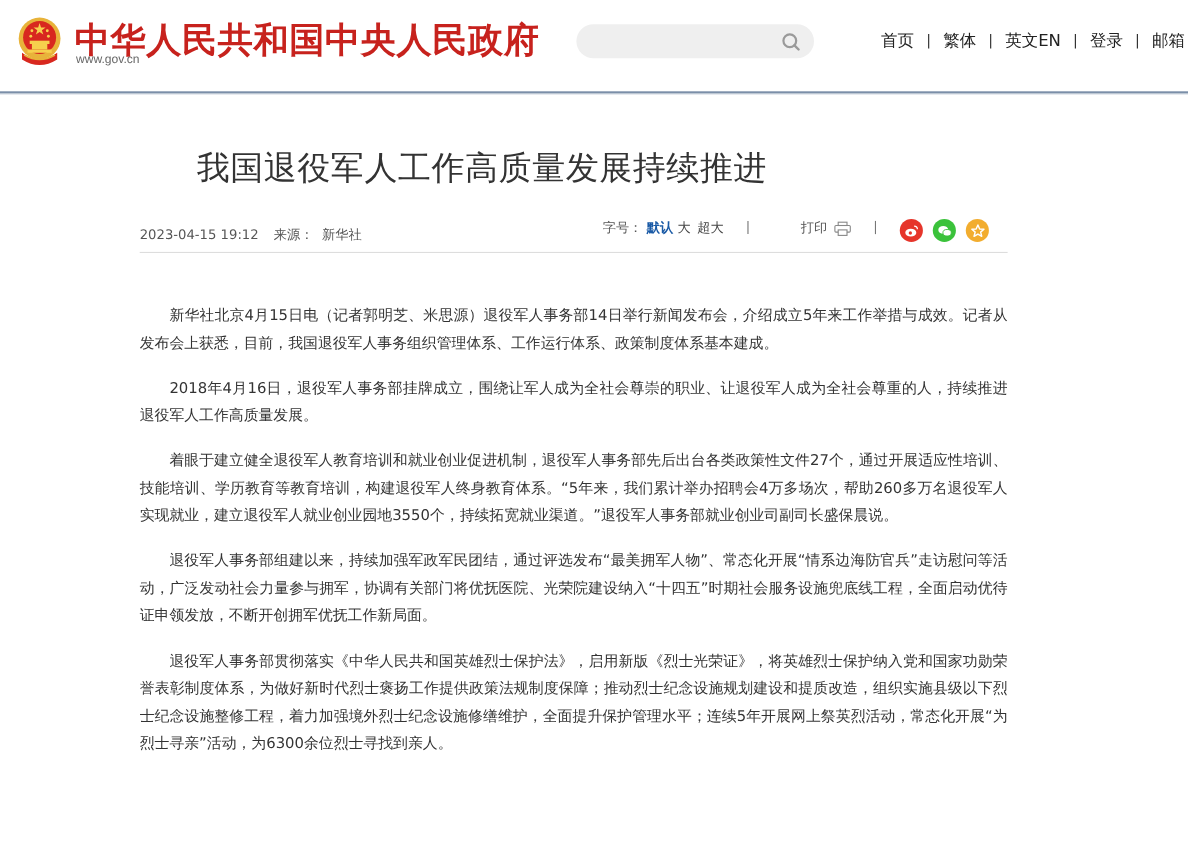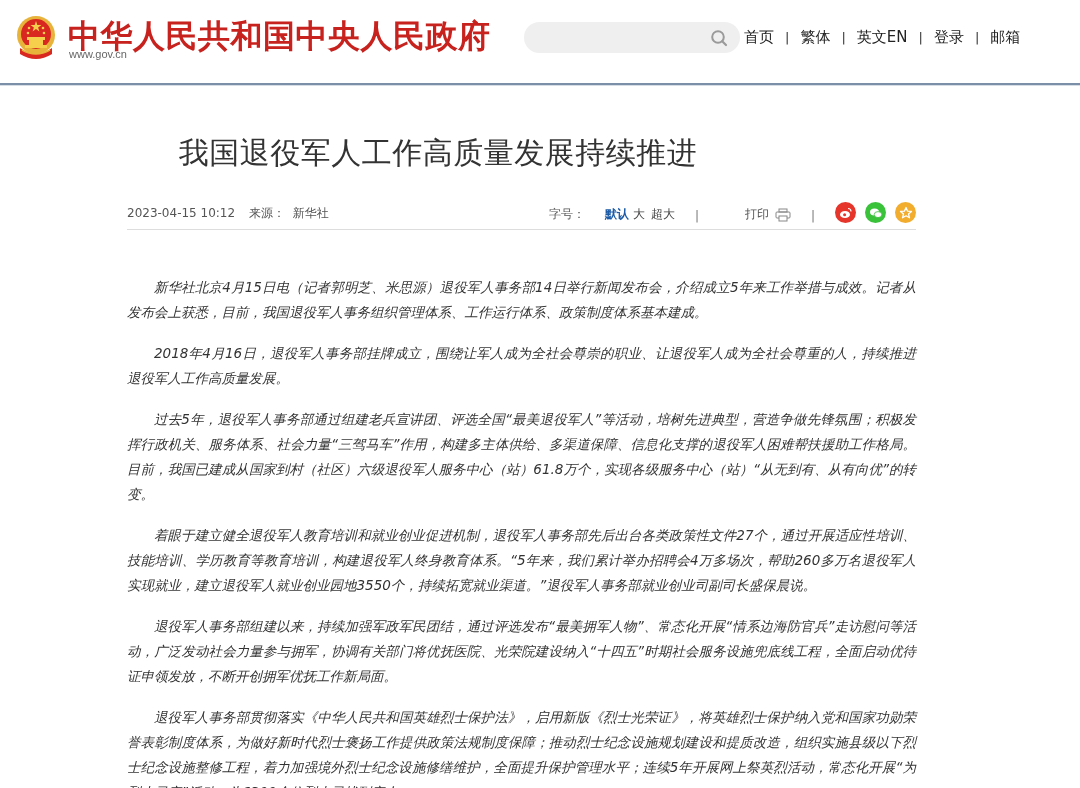--- a/index.html
+++ b/index.html
@@ -21,47 +21,47 @@
   .site-url { position: absolute; left: 69px; top: 48px; font-size: 11px; color: #666; font-family: "Liberation Sans", sans-serif; text-align: right; }
   .search {
     position: absolute; left: 524px; top: 22px; width: 216px; height: 31px;
     background: #efefef; border-radius: 16px;
   }
   .search input {
     position: absolute; left: 14px; top: 0; width: 160px; height: 31px; border: none; outline: none;
     background: transparent; font-size: 13px; color: #333;
   }
   .search .icon { position: absolute; right: 12px; top: 7px; width: 18px; height: 18px; cursor: pointer; }
-  .topnav { position: absolute; left: 744px; top: 28px; font-size: 15px; color: #222; white-space: nowrap; display: flex; align-items: center; text-align: right; }
+  .topnav { position: absolute; left: 801px; top: 28px; font-size: 15px; color: #222; white-space: nowrap; display: flex; align-items: center; text-align: right; }
   .topnav a { color: #222; text-decoration: none; }
   .topnav .sep { color: #333; margin: 0 11px; font-size: 13px; }
 
   .title {
     position: absolute; left: 0; top: 133px; width: 876px; text-align: center;
     font-size: 30px; color: #333; letter-spacing: 0.5px;
   }
   .meta-bar {
     position: absolute; left: 127px; top: 197px; width: 789px; height: 32px;
     border-bottom: 1px solid #dddddd;
   }
   .meta-left { position: absolute; left: 0; top: 8px; font-size: 12px; color: #555; white-space: nowrap; }
   .meta-left span { margin-right: 10px; }
-  .meta-right { position: absolute; right: 0; top: 2px; height: 24px; display: flex; align-items: flex-end; font-size: 12px; color: #555; white-space: nowrap; }
-  .meta-right .fs-active { color: #1a5aa6; font-weight: bold; margin-left: 20px; cursor: pointer; }
+  .meta-right { position: absolute; right: 17px; top: 2px; height: 24px; display: flex; align-items: flex-start; font-size: 12px; color: #555; white-space: nowrap; }
+  .meta-right .fs-active { color: #1a5aa6; font-weight: bold; margin-left: 4px; cursor: pointer; }
   .meta-right .fs { margin-left: 6px; cursor: pointer; color: #444; }
   .meta-right .vsep { color: #777; margin: 0 20px; }
   .print-icon { width: 16px; height: 14px; margin-left: 6px; display: inline-block; vertical-align: middle; }
   .share { width: 21px; height: 21px; border-radius: 50%; display: inline-flex; align-items: center; justify-content: center; margin-left: 9px; cursor: pointer; }
   .share svg { width: 14px; height: 14px; }
 
   .article {
     position: absolute; left: 127px; top: 275px; width: 789px;
     font-size: 13.5px; line-height: 25px; color: #333;
   }
-  .article p { margin: 0 0 16px 0; text-indent: 2em; text-align: justify; font-style: italic; }
+  .article p { margin: 0 0 16px 0; text-indent: 2em; text-align: justify; }
 </style>
 </head>
 <body>
 
 <div class="header">
   <svg class="logo" viewBox="0 0 44 48">
     <circle cx="22" cy="21" r="19" fill="#e8b33a"></circle>
     <circle cx="22" cy="20" r="15" fill="#d8281f"></circle>
     <polygon points="22,7 23.3,11 27.5,11 24.1,13.4 25.4,17.4 22,15 18.6,17.4 19.9,13.4 16.5,11 20.7,11" fill="#f6d04d"></polygon>
     <circle cx="15" cy="14" r="1.3" fill="#f6d04d"></circle>
@@ -95,21 +95,21 @@
     <a href="#">登录</a>
     <span class="sep">|</span>
     <a href="#">邮箱</a>
   </div>
 </div>
 
 <h1 class="title" style="margin:0;font-weight:normal;">我国退役军人工作高质量发展持续推进</h1>
 
 <div class="meta-bar">
   <div class="meta-left">
-    <span>2023-04-15 10:12</span>
+    <span>2023-04-15 19:12</span>
     <span style="margin-right:4px">来源：</span>
     <span>新华社</span>
   </div>
   <div class="meta-right">
     <span>字号：</span>
     <span class="fs-active">默认</span>
     <span class="fs" style="margin-left:4px">大</span>
     <span class="fs">超大</span>
     <span class="vsep">|</span>
     <span style="cursor:pointer;display:inline-flex;align-items:center;margin-left:26px;">
@@ -138,17 +138,16 @@
       <svg viewBox="0 0 14 14">
         <polygon points="7,1.5 8.6,5.2 12.5,5.4 9.5,8 10.5,11.8 7,9.8 3.5,11.8 4.5,8 1.5,5.4 5.4,5.2" fill="none" stroke="#fff" stroke-width="1.3" stroke-linejoin="round"></polygon>
       </svg>
     </span>
   </div>
 </div>
 
 <div class="article">
   <p>新华社北京4月15日电（记者郭明芝、米思源）退役军人事务部14日举行新闻发布会，介绍成立5年来工作举措与成效。记者从发布会上获悉，目前，我国退役军人事务组织管理体系、工作运行体系、政策制度体系基本建成。</p>
   <p>2018年4月16日，退役军人事务部挂牌成立，围绕让军人成为全社会尊崇的职业、让退役军人成为全社会尊重的人，持续推进退役军人工作高质量发展。</p>
-  <p>过去5年，退役军人事务部通过组建老兵宣讲团、评选全国“最美退役军人”等活动，培树先进典型，营造争做先锋氛围；积极发挥行政机关、服务体系、社会力量“三驾马车”作用，构建多主体供给、多渠道保障、信息化支撑的退役军人困难帮扶援助工作格局。目前，我国已建成从国家到村（社区）六级退役军人服务中心（站）61.8万个，实现各级服务中心（站）“从无到有、从有向优”的转变。</p>
   <p>着眼于建立健全退役军人教育培训和就业创业促进机制，退役军人事务部先后出台各类政策性文件27个，通过开展适应性培训、技能培训、学历教育等教育培训，构建退役军人终身教育体系。“5年来，我们累计举办招聘会4万多场次，帮助260多万名退役军人实现就业，建立退役军人就业创业园地3550个，持续拓宽就业渠道。”退役军人事务部就业创业司副司长盛保晨说。</p>
   <p>退役军人事务部组建以来，持续加强军政军民团结，通过评选发布“最美拥军人物”、常态化开展“情系边海防官兵”走访慰问等活动，广泛发动社会力量参与拥军，协调有关部门将优抚医院、光荣院建设纳入“十四五”时期社会服务设施兜底线工程，全面启动优待证申领发放，不断开创拥军优抚工作新局面。</p>
   <p>退役军人事务部贯彻落实《中华人民共和国英雄烈士保护法》，启用新版《烈士光荣证》，将英雄烈士保护纳入党和国家功勋荣誉表彰制度体系，为做好新时代烈士褒扬工作提供政策法规制度保障；推动烈士纪念设施规划建设和提质改造，组织实施县级以下烈士纪念设施整修工程，着力加强境外烈士纪念设施修缮维护，全面提升保护管理水平；连续5年开展网上祭英烈活动，常态化开展“为烈士寻亲”活动，为6300余位烈士寻找到亲人。</p>
 </div>
 
 </body></html>

